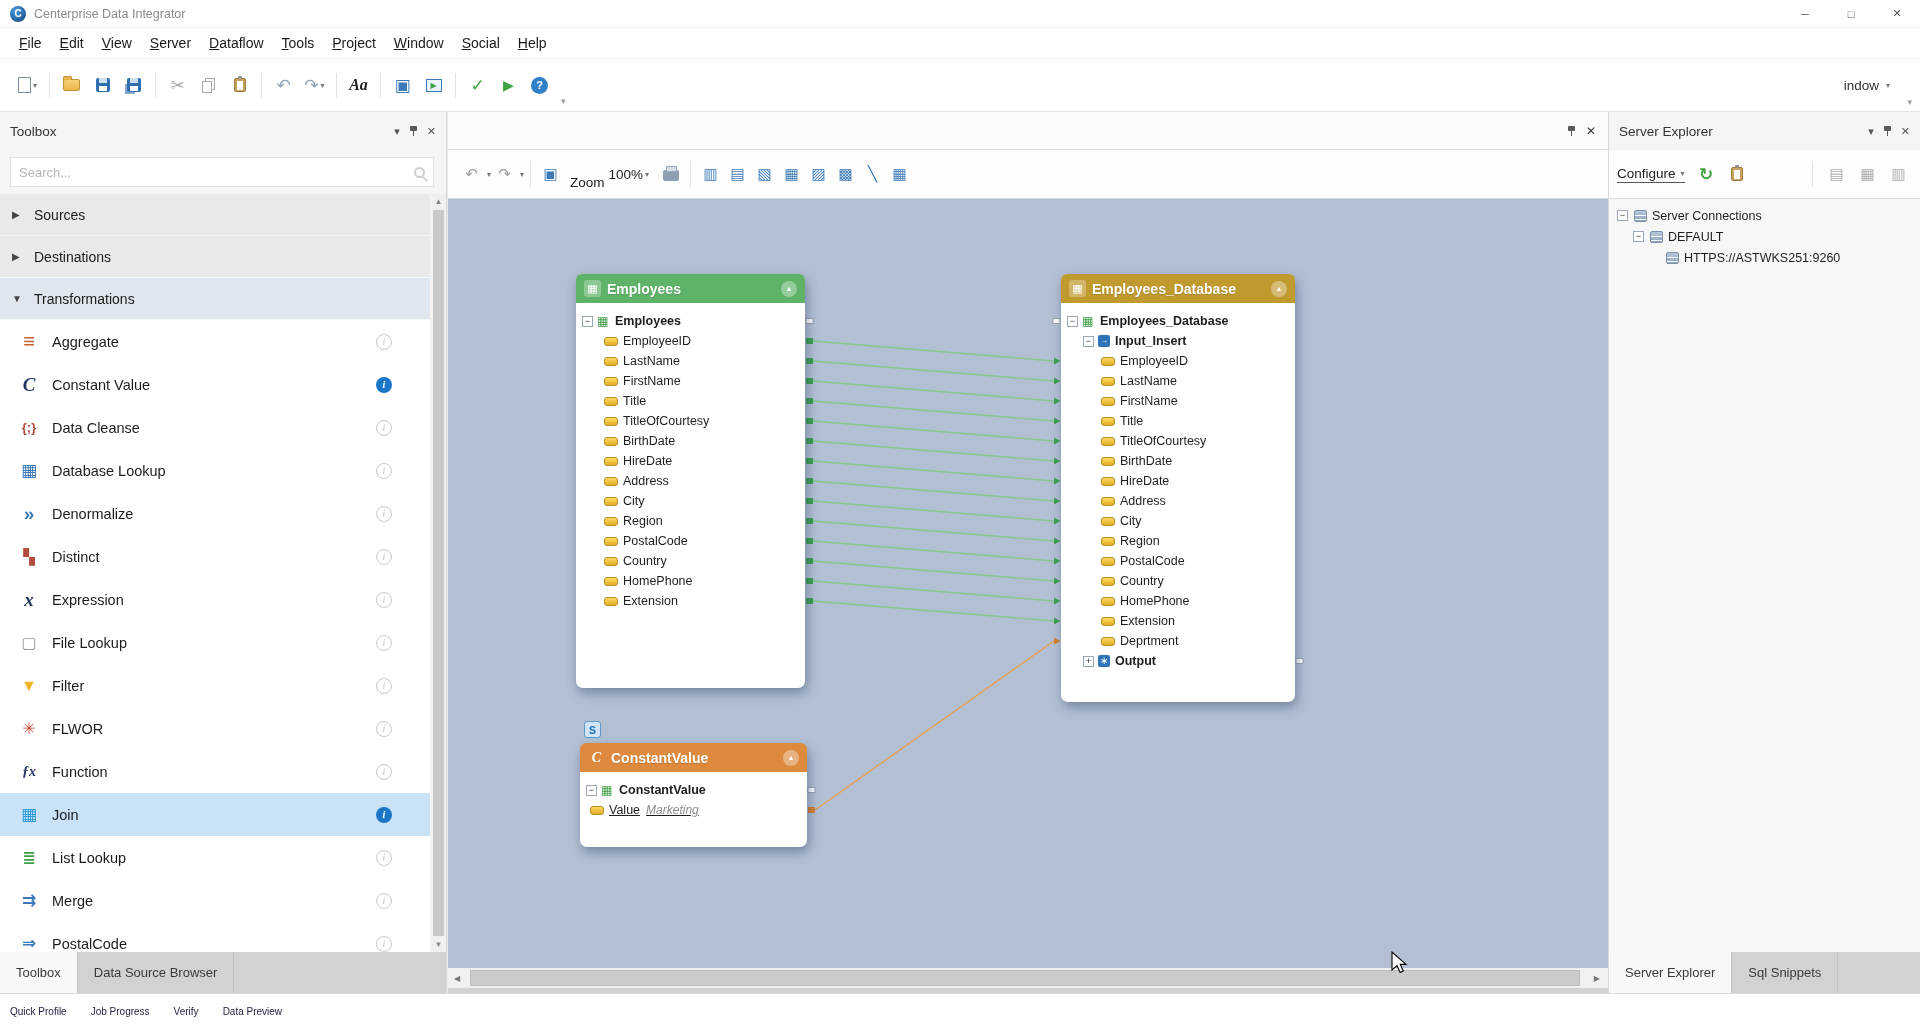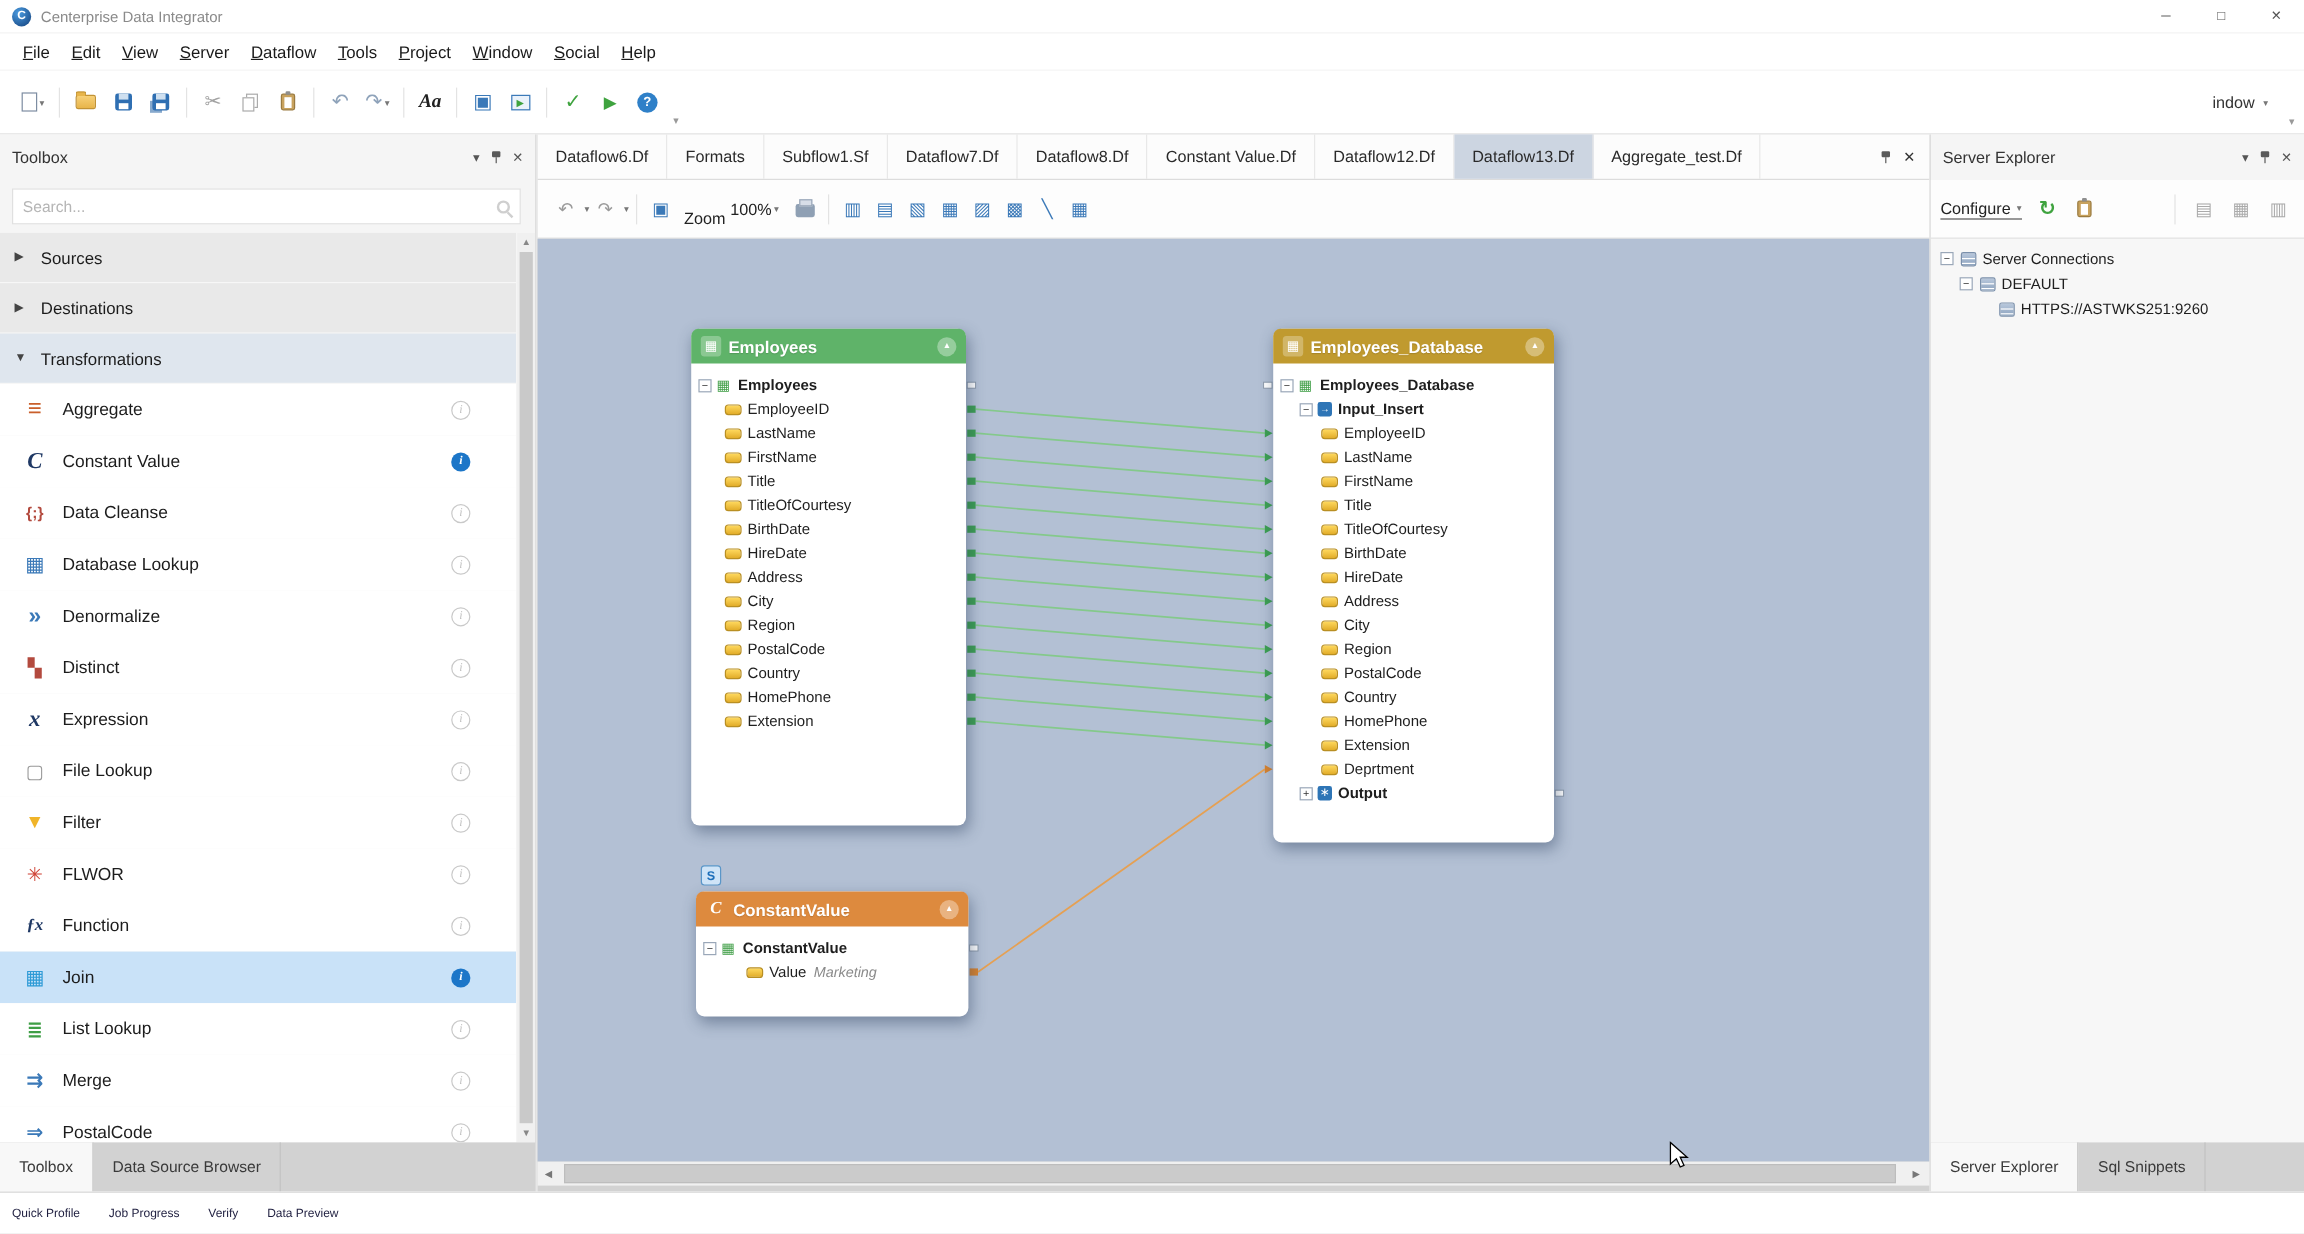--- a/index.html
+++ b/index.html
@@ -317,31 +317,20 @@
       </div>
     </div>
     <div class="panel-footer">
         <div class="pf-tab active">Toolbox</div>
         <div class="pf-tab">Data Source Browser</div>
       </div>
   </div>
 
   <div class="center-col">
     <div class="doc-tabs">
-      <div class="doc-tabs-list">
-          <div class="doc-tab">Dataflow6.Df</div>
-          <div class="doc-tab">Formats</div>
-          <div class="doc-tab">Subflow1.Sf</div>
-          <div class="doc-tab">Dataflow7.Df</div>
-          <div class="doc-tab">Dataflow8.Df</div>
-          <div class="doc-tab">Constant Value.Df</div>
-          <div class="doc-tab">Dataflow12.Df</div>
-          <div class="doc-tab active">Dataflow13.Df</div>
-          <div class="doc-tab">Aggregate_test.Df</div>
-        </div>
       <div class="doc-tabs-right">
         <span class="ic-pin"></span>
         <span>✕</span>
       </div>
     </div>
     <div class="canvas-toolbar">
       <span class="cv-btn gray">↶</span>
         <span class="caret">▾</span>
       <span class="cv-btn gray">↷</span>
         <span class="caret">▾</span>
@@ -577,21 +566,21 @@
             <span class="node-hicon cv">C</span>
             <span class="node-title">ConstantValue</span>
             <span class="collapse">▲</span>
           </div>
           <div class="node-body">
             <div class="trow bold" style="padding-left: 6px;">
               <span class="expander">−</span>
               <span class="tbl-ic">▦</span>
               <span class="lbl">ConstantValue</span>
             </div>
-            <div class="trow" style="padding-left: 42px;">
+            <div class="trow" style="padding-left: 10px; text-decoration: underline;">
               <span class="chip"></span>
               <span class="lbl">Value</span>
               <span class="value-text">Marketing</span>
             </div>
           </div>
         </div>
       </div>
     <div class="h-scroll">
       <span class="h-ar left">◀</span>
       <div class="h-thumb"></div>

